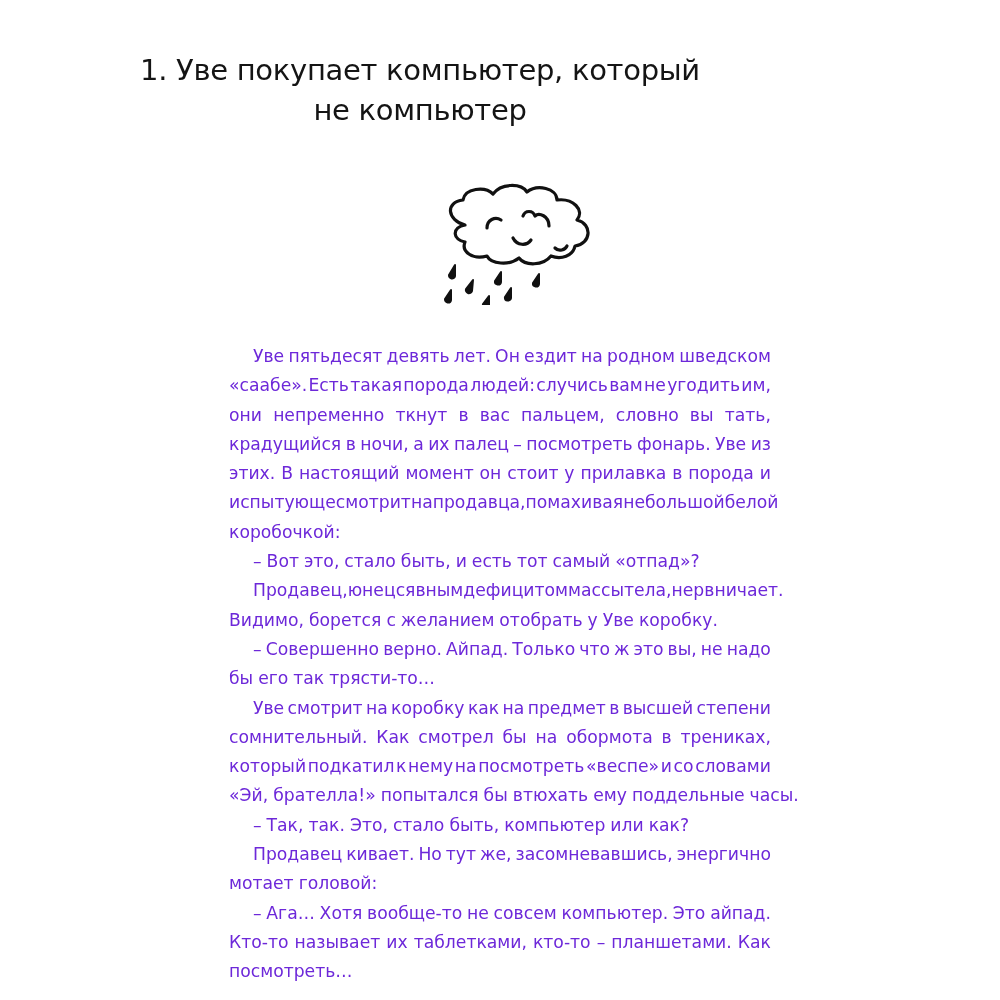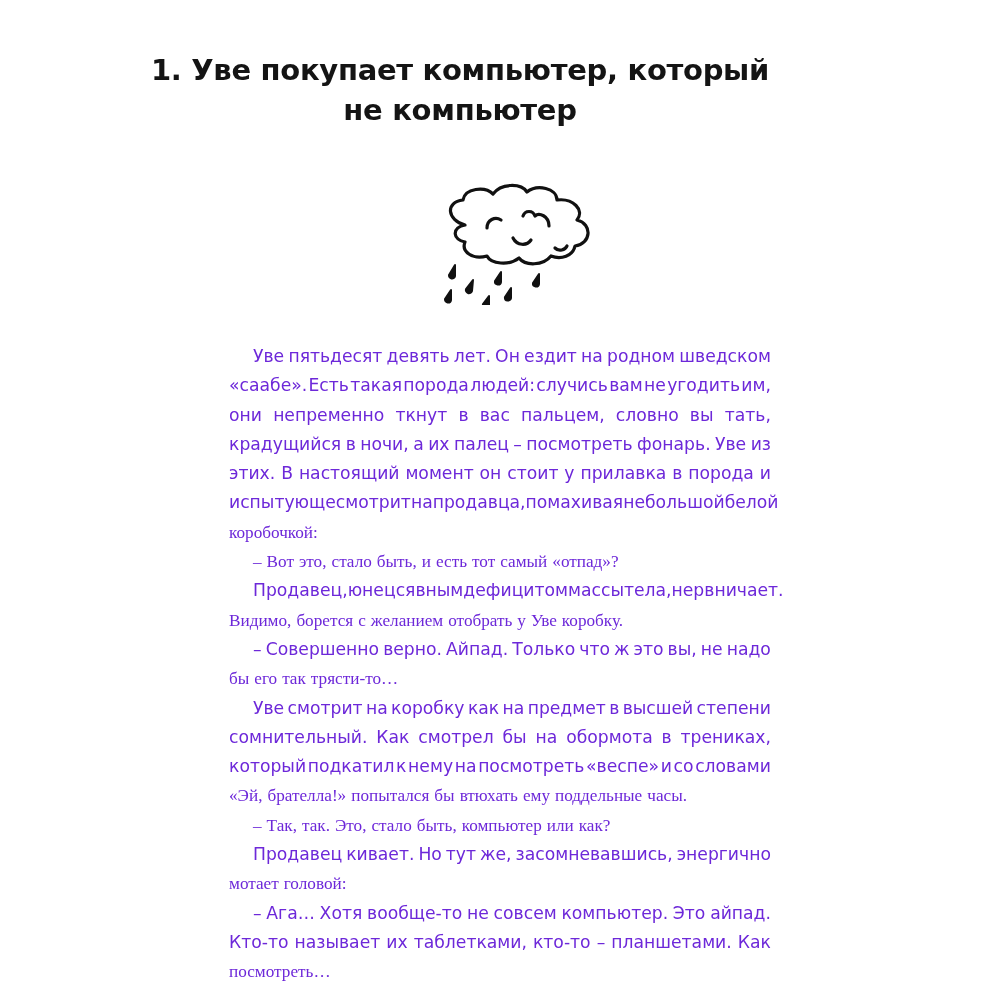--- a/index.html
+++ b/index.html
@@ -1,24 +1,24 @@
 <!DOCTYPE html>
 <html><head>
 <meta charset="utf-8">
 <style>
   html, body { margin:0; padding:0; background:#ffffff; }
   body { width:1000px; height:1000px; position:relative; overflow:hidden; font-family:"DejaVu Sans", sans-serif; color:#1a1a1a; }
-  .title { position:absolute; left:0; width:840px; top:50px; text-align:center; font-family:"DejaVu Sans", sans-serif; font-weight:bold; font-size:29px; line-height:40px; color:#141414; letter-spacing:-0.3px;padding-left:40px; }
+  .title { position:absolute; left:0; width:840px; top:50px; text-align:center; font-family:"DejaVu Sans", sans-serif; font-weight:normal; font-size:29px; line-height:40px; color:#141414; letter-spacing:-0.3px; }
   .title div { white-space:nowrap; }
   .illus { position:absolute; left:425px; top:180px; width:190px; height:125px; }
   .body { position:absolute; left:229px; top:342px; width:542px; }
   .line { height:29.3px; line-height:29.3px; font-size:17.2px; white-space:nowrap; display:flex; justify-content:space-between; color:#6d28d9; }
   .line.indent { padding-left:24px; }
   .line.last { justify-content:flex-start; }
-  .line.last span { margin-right:5px;font-family:Liberation Serif, serif; }
+  .line.last span { margin-right:5px; }
   .line span.w { display:inline-block; }
 </style>
 </head>
 <body>
 
 <div class="title">
   <div>1. Уве покупает компьютер, который</div>
   <div>не компьютер</div>
 </div>
 

